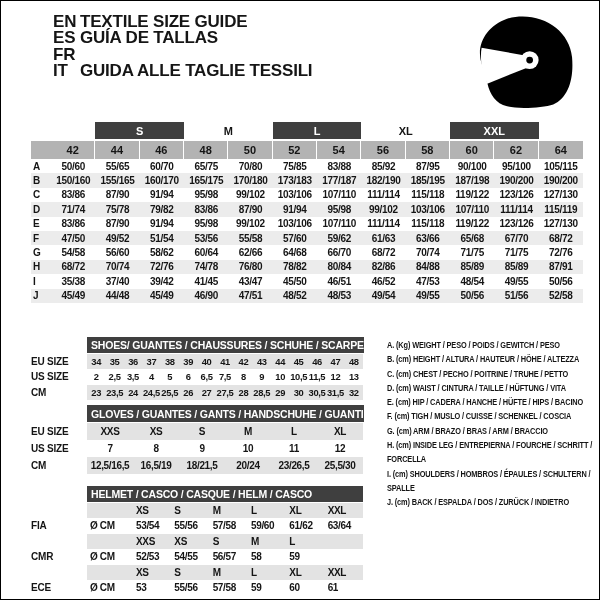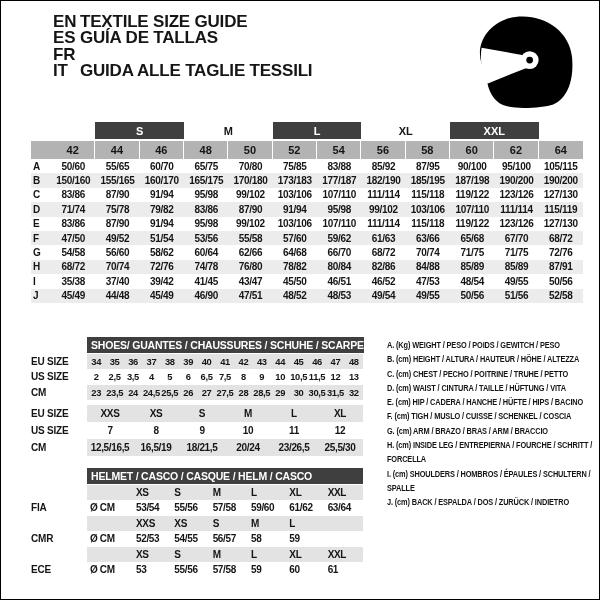--- a/index.html
+++ b/index.html
@@ -322,20 +322,24 @@
             <div class="bc">29</div>
             <div class="bc">30</div>
             <div class="bc">30,5</div>
             <div class="bc">31,5</div>
             <div class="bc">32</div>
           </div>
         </div>
       </div>
   </div>
   <div class="btable gloves">
+    <div class="brow trow">
+      <div class="blab"></div>
+      <div class="btitle">GLOVES / GUANTES / GANTS / HANDSCHUHE / GUANTI</div>
+    </div>
     <div>
         <div class="brow">
           <div class="blab">EU SIZE</div>
           <div class="bcontent shaded" style="grid-template-columns: repeat(6, 1fr);">
             <div class="bc">XXS</div>
             <div class="bc">XS</div>
             <div class="bc">S</div>
             <div class="bc">M</div>
             <div class="bc">L</div>
             <div class="bc">XL</div>

